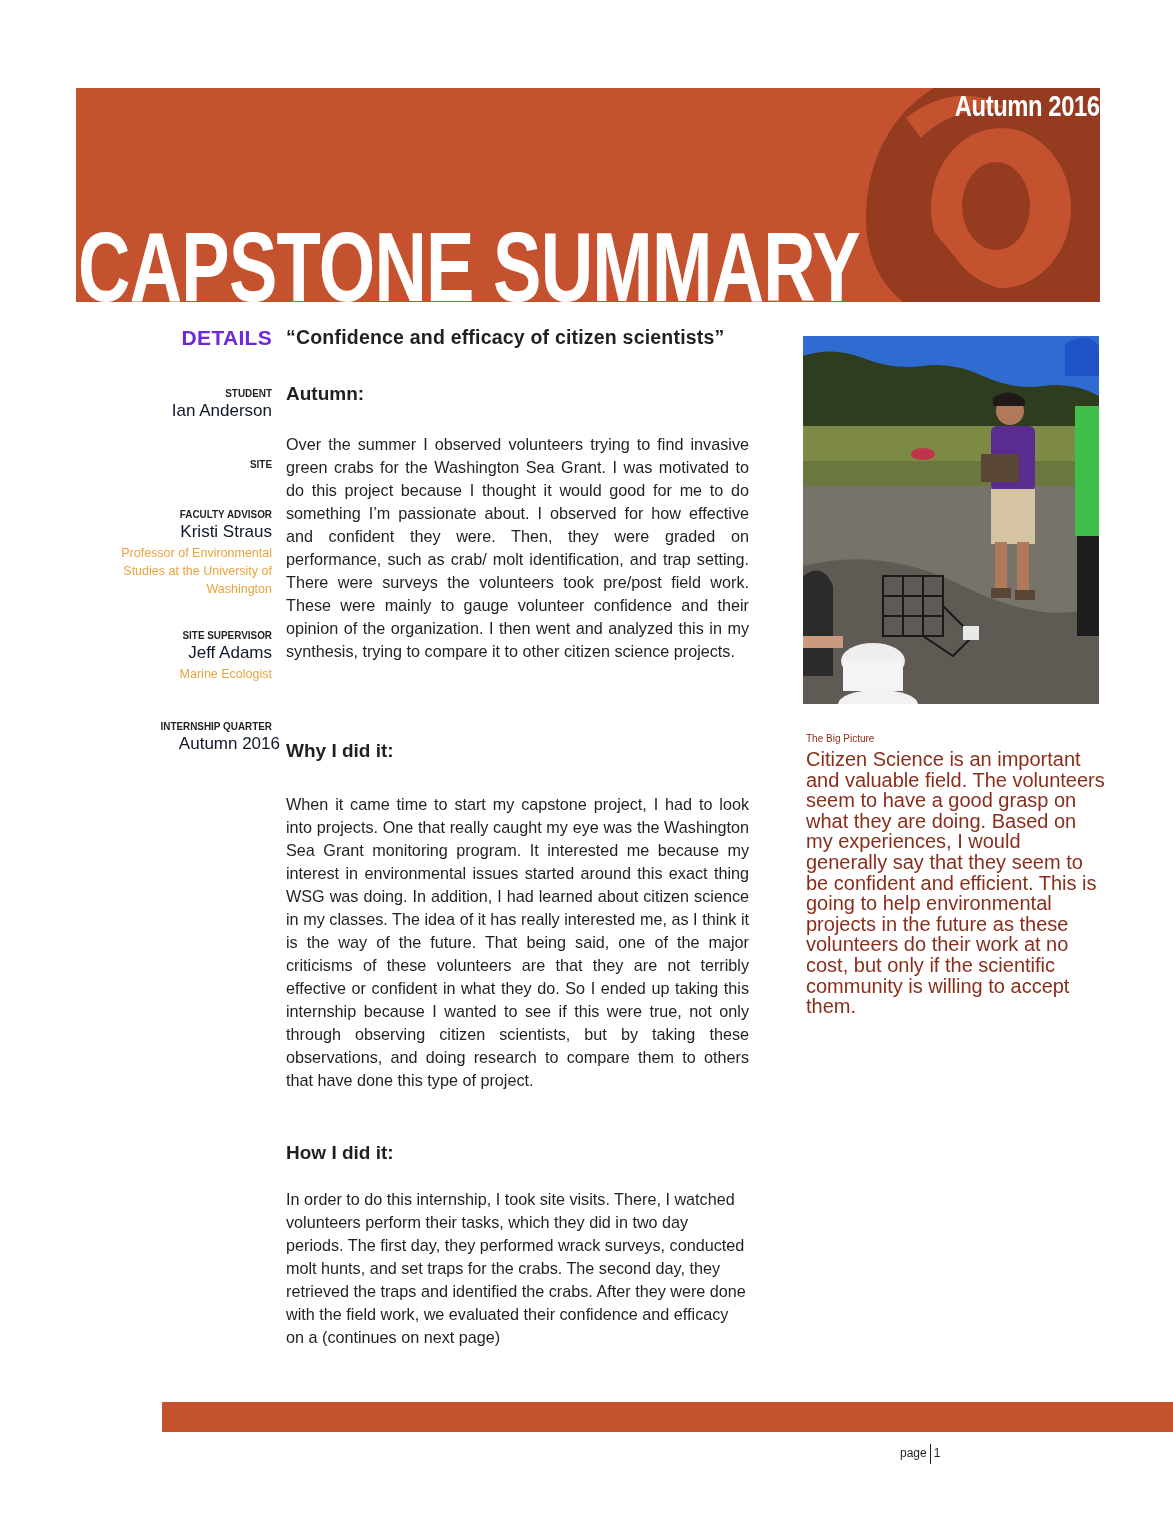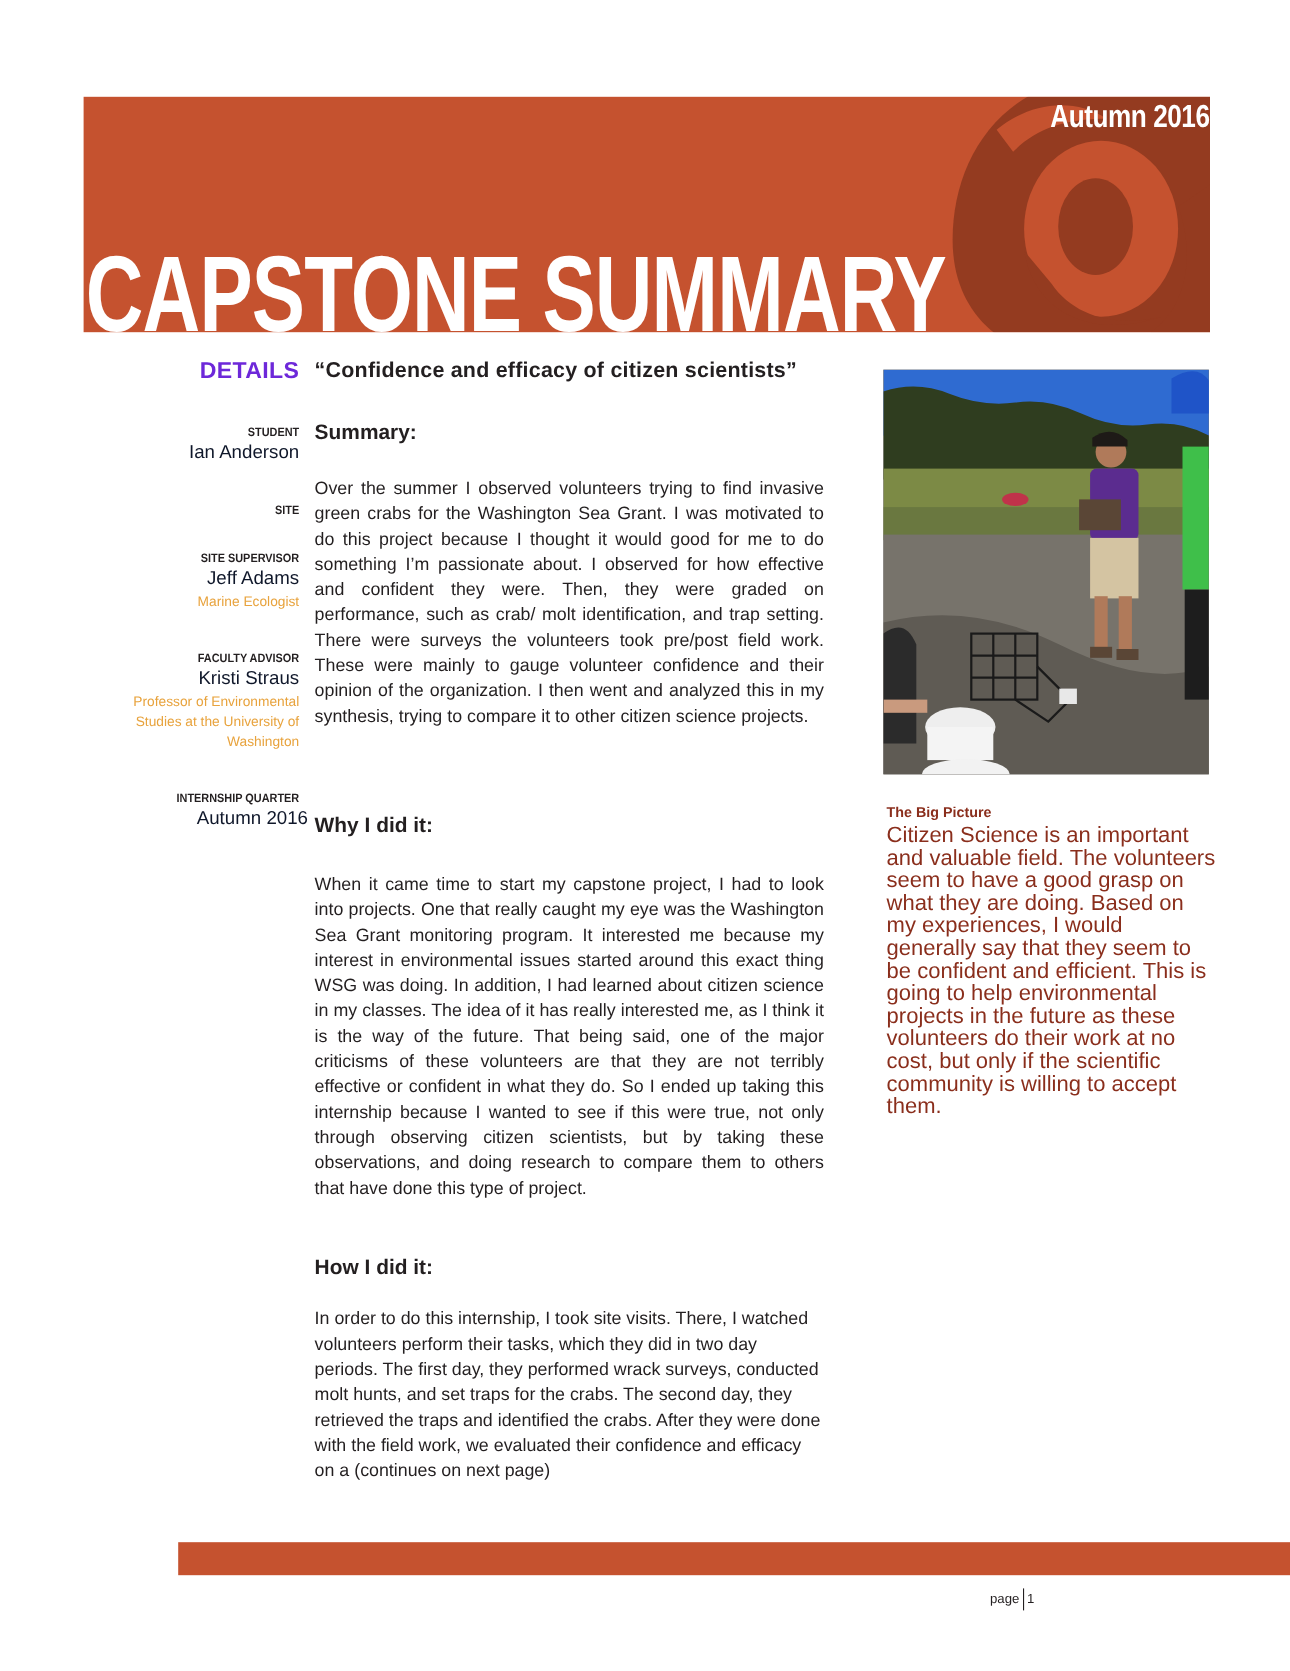--- a/index.html
+++ b/index.html
@@ -30,21 +30,21 @@
     .sec-why-h { position: absolute; top: 414px; }
     .sec-why-p { position: absolute; top: 467px; width: 463px; }
     .sec-how-h { position: absolute; top: 816px; }
     .sec-how-p { position: absolute; top: 862px; width: 463px; }
 
     
     .photo { position: absolute; left: 803px; top: 336px; width: 296px; height: 368px; overflow: hidden; background: #6b6a66; }
 
     
     .bigpic { position: absolute; left: 806px; top: 729px; width: 300px; color: #8a2e1c; font-family: "Liberation Sans", sans-serif; }
-    .bigpic .bp-title { font-weight: bold; font-size: 13px; line-height: 20px; }
+    .bigpic .bp-title { font-weight: normal; font-size: 10px; line-height: 20px; }
     .bigpic .bp-text { font-size: 20px; line-height: 20.6px; }
 
     
     .footer-bar { position: absolute; left: 162px; top: 1402px; width: 1011px; height: 30px; background: #c5522f; }
     .page-num { position: absolute; left: 900px; top: 1444px; font-family: "Liberation Sans", sans-serif; font-size: 12px; color: #231f20; }
     .page-num .sep { display: inline-block; width: 1px; height: 20px; background: #231f20; vertical-align: middle; margin: 0 3px; }
   </style>
 </head>
 <body>
 
@@ -66,42 +66,42 @@
 
   <div class="group">
     <div class="label">STUDENT</div>
     <div class="value">Ian Anderson</div>
   </div>
 
   <div class="group">
     <div class="label">SITE</div>
   </div>
 
+  <div class="group">
+    <div class="label">FACULTY ADVISOR</div>
+    <div class="value">Kristi Straus</div>
+    <div class="note">Professor of Environmental Studies at the University of Washington</div>
+  </div>
+
   <div class="group" style="margin-top:30px;">
     <div class="label">SITE SUPERVISOR</div>
     <div class="value">Jeff Adams</div>
     <div class="note">Marine Ecologist</div>
-  </div>
-
-  <div class="group">
-    <div class="label">FACULTY ADVISOR</div>
-    <div class="value">Kristi Straus</div>
-    <div class="note">Professor of Environmental Studies at the University of Washington</div>
   </div>
 
   <div class="group">
     <div class="label">INTERNSHIP QUARTER</div>
     <div class="value" style="margin-right:-8px;">Autumn 2016</div>
   </div>
 </div>
 
 <div class="main">
   <div class="article-title">“Confidence and efficacy of citizen scientists”</div>
 
-  <h2 class="sec-summary-h">Summary:</h2>
+  <h2 class="sec-summary-h">Autumn:</h2>
   <p class="sec-summary-p justify">Over the summer I observed volunteers trying to find invasive green crabs for the Washington Sea Grant. I was motivated to do this project because I thought it would good for me to do something I’m passionate about. I observed for how effective and confident they were. Then, they were graded on performance, such as crab/ molt identification, and trap setting. There were surveys the volunteers took pre/post field work. These were mainly to gauge volunteer confidence and their opinion of the organization. I then went and analyzed this in my synthesis, trying to compare it to other citizen science projects.</p>
 
   <h2 class="sec-why-h">Why I did it:</h2>
   <p class="sec-why-p justify">When it came time to start my capstone project, I had to look into projects. One that really caught my eye was the Washington Sea Grant monitoring program. It interested me because my interest in environmental issues started around this exact thing WSG was doing. In addition, I had learned about citizen science in my classes. The idea of it has really interested me, as I think it is the way of the future. That being said, one of the major criticisms of these volunteers are that they are not terribly effective or confident in what they do. So I ended up taking this internship because I wanted to see if this were true, not only through observing citizen scientists, but by taking these observations, and doing research to compare them to others that have done this type of project.</p>
 
   <h2 class="sec-how-h">How I did it:</h2>
   <p class="sec-how-p">In order to do this internship, I took site visits. There, I watched volunteers perform their tasks, which they did in two day periods. The first day, they performed wrack surveys, conducted molt hunts, and set traps for the crabs. The second day, they retrieved the traps and identified the crabs. After they were done with the field work, we evaluated their confidence and efficacy on a (continues on next page)</p>
 </div>
 
 <div class="photo" title="Volunteers on a beach with clipboards inspecting a crab trap and white buckets">

